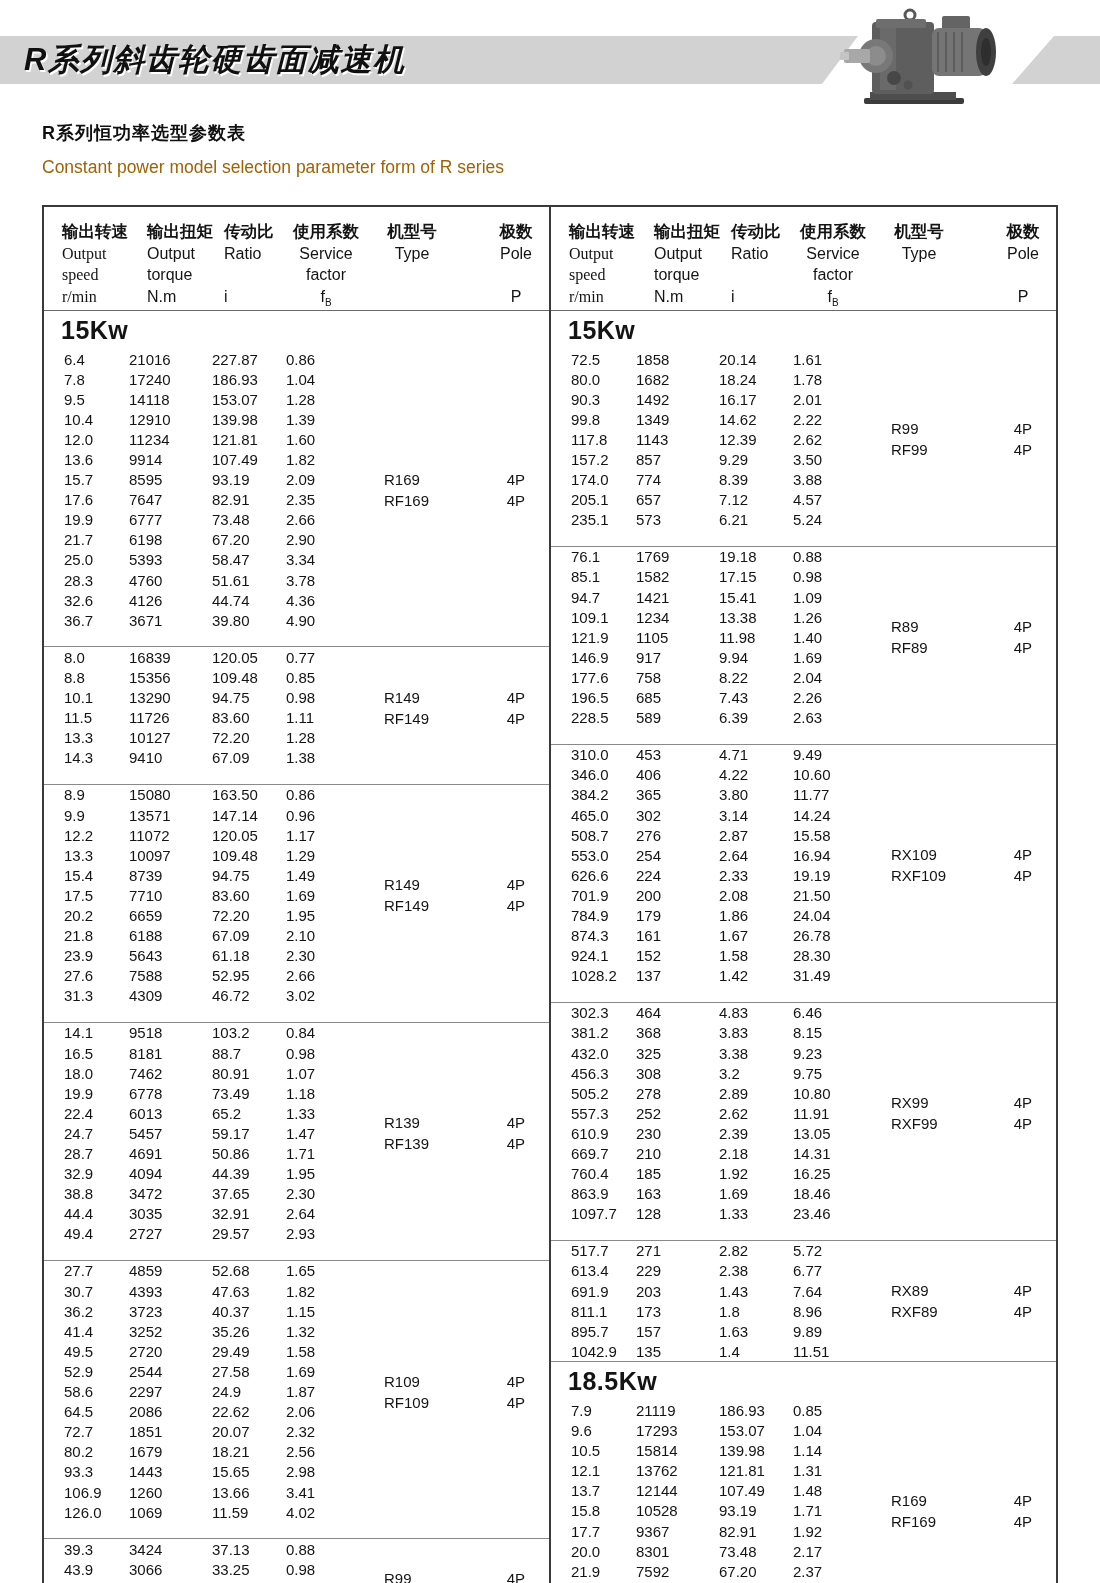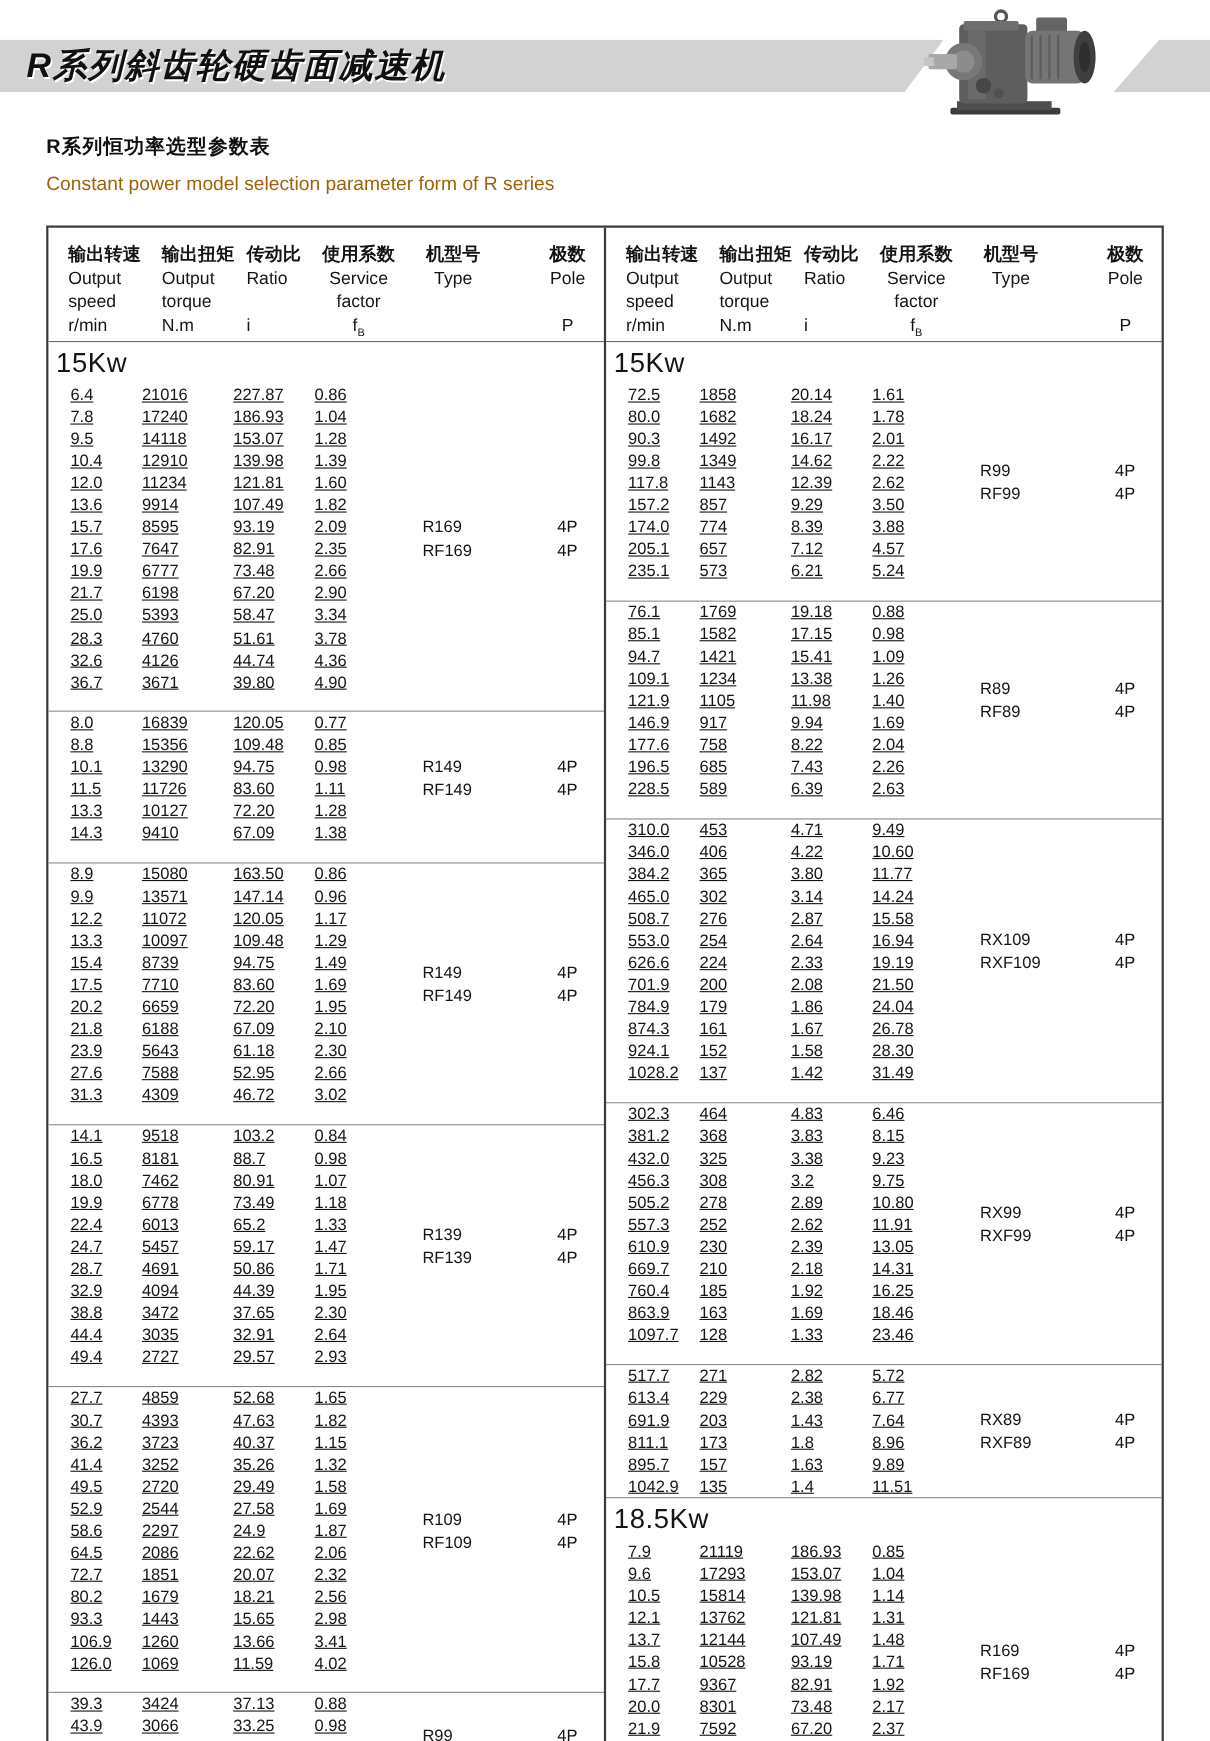--- a/index.html
+++ b/index.html
@@ -32,36 +32,36 @@
   .sec-en { position:absolute; left:42px; top:157px; font-size:17.5px; color:#a16207; }
   
   .ptable {
     position:absolute; left:42px; top:205px; width:1016px;
     border:2px solid #3a3a3a; display:flex; box-sizing:border-box; background:#fff;
   }
   .half { flex:1 1 0; min-width:0; }
   .half-r { border-left:2px solid #3a3a3a; }
   .thead { position:relative; height:104px; border-bottom:1px solid #6a6a6a; box-sizing:border-box; }
   .hcell { position:absolute; top:14px; }
-  .h0 { left:18px;  text-align:left; }
+  .h0 { left:18px;  text-align:left;font-family:Liberation Serif, serif; }
   .h1 { left:103px; text-align:left; }
   .h2 { left:180px; width:64px; text-align:left; }
   .h3 { left:244px; width:76px; text-align:center; }
   .h4 { left:336px; width:64px; text-align:center; }
   .h5 { left:446px; width:52px; text-align:center; }
   .hline { height:21.5px; line-height:21.5px; font-size:16px; white-space:nowrap; }
   .hzh   { font-weight:bold; font-size:16.5px; }
   .hline sub { font-size:10px; }
   
   .power-section + .power-section { border-top:1px solid #8a8a8a; }
   .power-label {
-    height:38px; display:flex; align-items:center; padding-left:7px;
-    font-size:25px; font-weight:normal; letter-spacing:0.5px;text-align:center;
+    height:38px; display:flex; align-items:center; padding-left:17px;
+    font-size:25px; font-weight:bold; letter-spacing:0.5px;text-align:center;
   }
-  .block { position:relative;text-decoration:underline; }
+  .block { position:relative; }
   .block + .block { border-top:1px solid #8a8a8a;margin-top:16px; }
   .drow { height:20.1px; display:flex; align-items:center; font-size:15px; }
   .c  { box-sizing:border-box; white-space:nowrap; }
   .c1 { width:85px; padding-left:20px; }
   .c2 { width:83px; }
   .c3 { width:74px; }
   .c4 { width:80px; }
   .typecol {
     position:absolute; left:340px; right:24px; top:50%;
     transform:translateY(-50%); font-size:15px;

